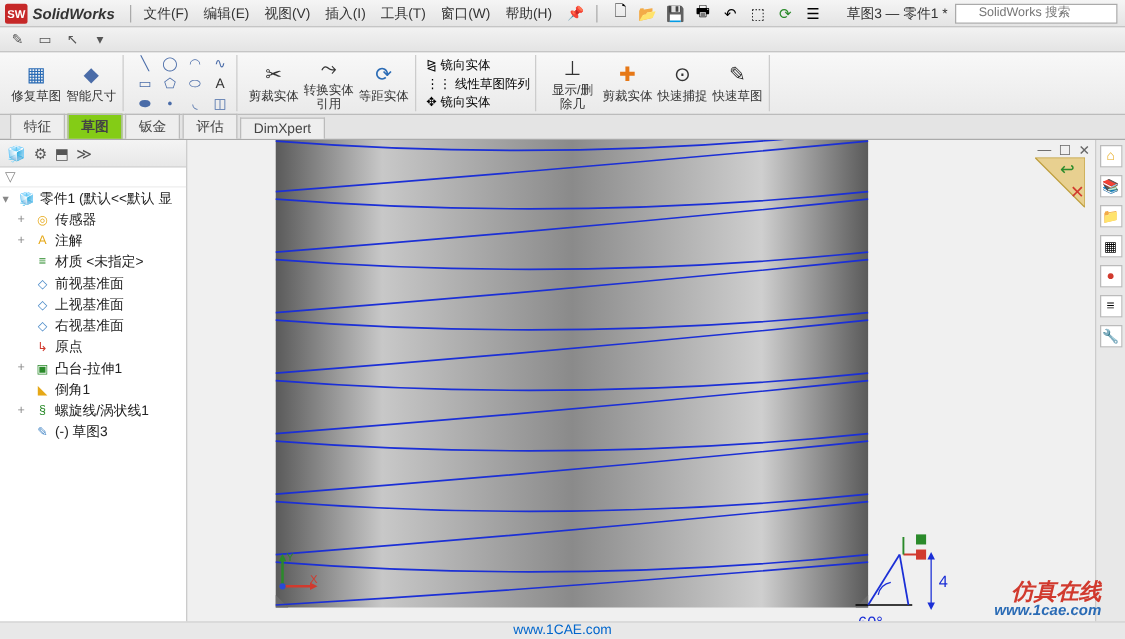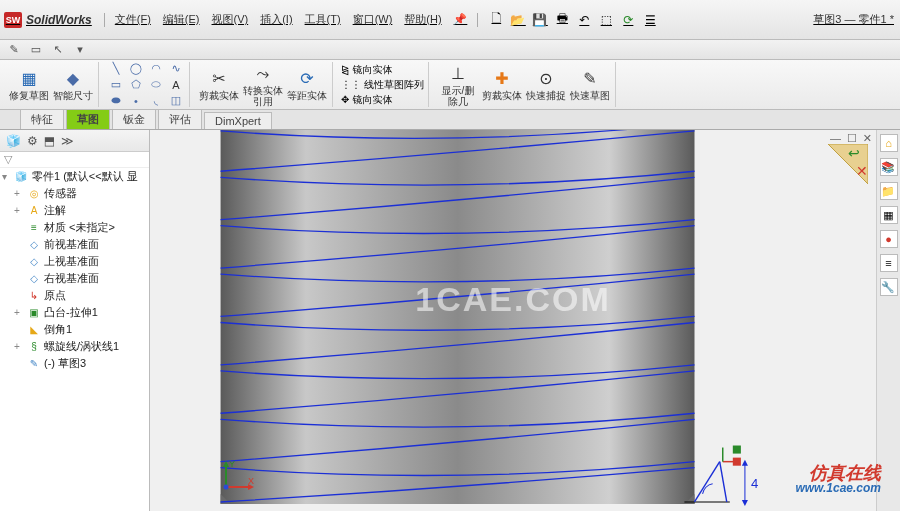--- a/index.html
+++ b/index.html
@@ -1,19 +1,19 @@
 <!DOCTYPE html>
 <html><head>
 <meta charset="utf-8">
 <style>
   * { box-sizing: border-box; margin: 0; padding: 0; font-family: "Microsoft YaHei", Arial, sans-serif; }
   body { width: 900px; height: 511px; overflow: hidden; background: #e8e8e8; font-size: 11px; position: relative; }
 
   
-  .titlebar { height: 40px; background: linear-gradient(#f5f5f5,#e4e4e4); display: flex; align-items: center; border-bottom: 1px solid #bbb; text-decoration: underline; }
+  .titlebar { height: 22px; background: linear-gradient(#f5f5f5,#e4e4e4); display: flex; align-items: center; border-bottom: 1px solid #bbb; }
   .sw-logo { width: 18px; height: 16px; margin: 0 4px; background: #c62828; border-radius: 2px; color:#fff; font-size:9px; display:flex; align-items:center; justify-content:center; font-weight:bold; }
   .app-name { font-weight: bold; font-style: italic; color: #333; font-size: 12px; margin-right: 8px; }
   .menubar { display: flex; align-items: center; height: 100%; }
   .menu-item { padding: 0 6px; color: #333; cursor: default; height:100%; display:flex; align-items:center; }
   .menu-sep { width:1px; height:14px; background:#aaa; margin:0 4px; }
   .qat { display:flex; align-items:center; gap:6px; margin-left:6px; }
   .qat-ico { width:16px; height:16px; display:flex; align-items:center; justify-content:center; font-size:12px; }
   .doc-name { margin-left: auto; padding: 0 6px; font-size: 11px; color: #333; }
   .search-box { width: 130px; height: 16px; background: #fff; border: 1px solid #aaa; font-size: 10px; padding: 0 4px 0 18px; color:#888; position:relative; margin-right: 6px; }
   .search-wrap { position:relative; }
@@ -25,21 +25,21 @@
 
   
   .ribbon { height: 50px; background: linear-gradient(#f8f8f8,#eaeaea); border-bottom:1px solid #bbb; display:flex; align-items:stretch; padding:2px 4px; gap:4px; overflow:hidden; }
   .rgrp { display:flex; align-items:center; padding:0 4px; border-right:1px solid #ccc; gap:2px; }
   .rbtn-big { width:42px; height:46px; display:flex; flex-direction:column; align-items:center; justify-content:center; font-size:10px; color:#333; text-align:center; line-height:1.1; }
   .rbtn-big .ico { width:22px; height:22px; display:flex; align-items:center; justify-content:center; font-size:16px; }
   .sketch-grid { display:grid; grid-template-columns:repeat(4,18px); grid-template-rows:repeat(3,14px); gap:2px; }
   .sg { width:18px; height:14px; display:flex; align-items:center; justify-content:center; font-size:11px; color:#4a6ca8; }
 
   
-  .tabbar { height: 20px; background:#e4e4e4; border-bottom:1px solid #aaa; display:flex; align-items:flex-end; padding-left:20px; }
+  .tabbar { height: 20px; background:#e4e4e4; border-bottom:1px solid #aaa; display:flex; align-items:flex-end; padding-left:8px; }
   .tab { padding:2px 10px; font-size:11px; color:#444; background:#eee; border:1px solid #bbb; border-bottom:none; margin-right:2px; }
   .tab.active { background:#84cc16; font-weight:bold; }
 
   
   .main { display:flex; height: calc(511px - 22px - 20px - 50px - 20px - 14px); }
   .tree { width:150px; background:#fff; border-right:1px solid #bbb; overflow:hidden; }
   .tree-top { height:22px; background:linear-gradient(#f4f4f4,#e8e8e8); border-bottom:1px solid #ccc; display:flex; align-items:center; gap:6px; padding-left:6px; }
   .tree-top span { font-size:12px; color:#555; }
   .tree-filter { height:16px; border-bottom:1px solid #eee; display:flex; align-items:center; padding-left:4px; font-size:11px; color:#888;}
   .tnode { display:flex; align-items:center; padding:1px 2px; font-size:11px; color:#222; gap:3px; white-space:nowrap; }
@@ -86,20 +86,23 @@
       <span class="qat-ico">📂</span>
       <span class="qat-ico" style="color:#2a6bb5">💾</span>
       <span class="qat-ico">🖶</span>
       <span class="qat-ico">↶</span>
       <span class="qat-ico">⬚</span>
       <span class="qat-ico" style="color:#2a8a2a">⟳</span>
       <span class="qat-ico">☰</span>
     </div>
   </div>
   <div class="doc-name">草图3 — 零件1 *</div>
+  <div class="search-wrap">
+    <input class="search-box" placeholder="SolidWorks 搜索" style="">
+  </div>
 </div>
 
 <div class="mini-tb">
   <span class="mini-ico">✎</span>
   <span class="mini-ico">▭</span>
   <span class="mini-ico">↖</span>
   <span class="mini-ico">▾</span>
 </div>
 
 <div class="ribbon">
@@ -326,21 +329,20 @@
 
         <g>
           <line x1="568" y1="328" x2="582" y2="328" stroke="#d13a2e" stroke-width="1.5"></line>
           <line x1="568" y1="328" x2="568" y2="314" stroke="#2a8a2a" stroke-width="1.5"></line>
           <rect x="578" y="312" width="8" height="8" fill="#2a8a2a"></rect>
           <rect x="578" y="324" width="8" height="8" fill="#d13a2e"></rect>
         </g>
       </g>
     </svg>
 
-    <div class="watermark">1CAE.COM</div>
 
     <svg class="triad" viewBox="0 0 40 40">
       <line x1="8" y1="32" x2="8" y2="10" stroke="#2a8a2a" stroke-width="2"></line>
       <polygon points="8,6 5,12 11,12" fill="#2a8a2a"></polygon>
       <text x="11" y="12" font-size="9" fill="#2a8a2a">Y</text>
       <line x1="8" y1="32" x2="32" y2="32" stroke="#d13a2e" stroke-width="2"></line>
       <polygon points="36,32 30,29 30,35" fill="#d13a2e"></polygon>
       <text x="30" y="29" font-size="9" fill="#d13a2e">X</text>
       <circle cx="8" cy="32" r="2.5" fill="#2a4bd6"></circle>
     </svg>

